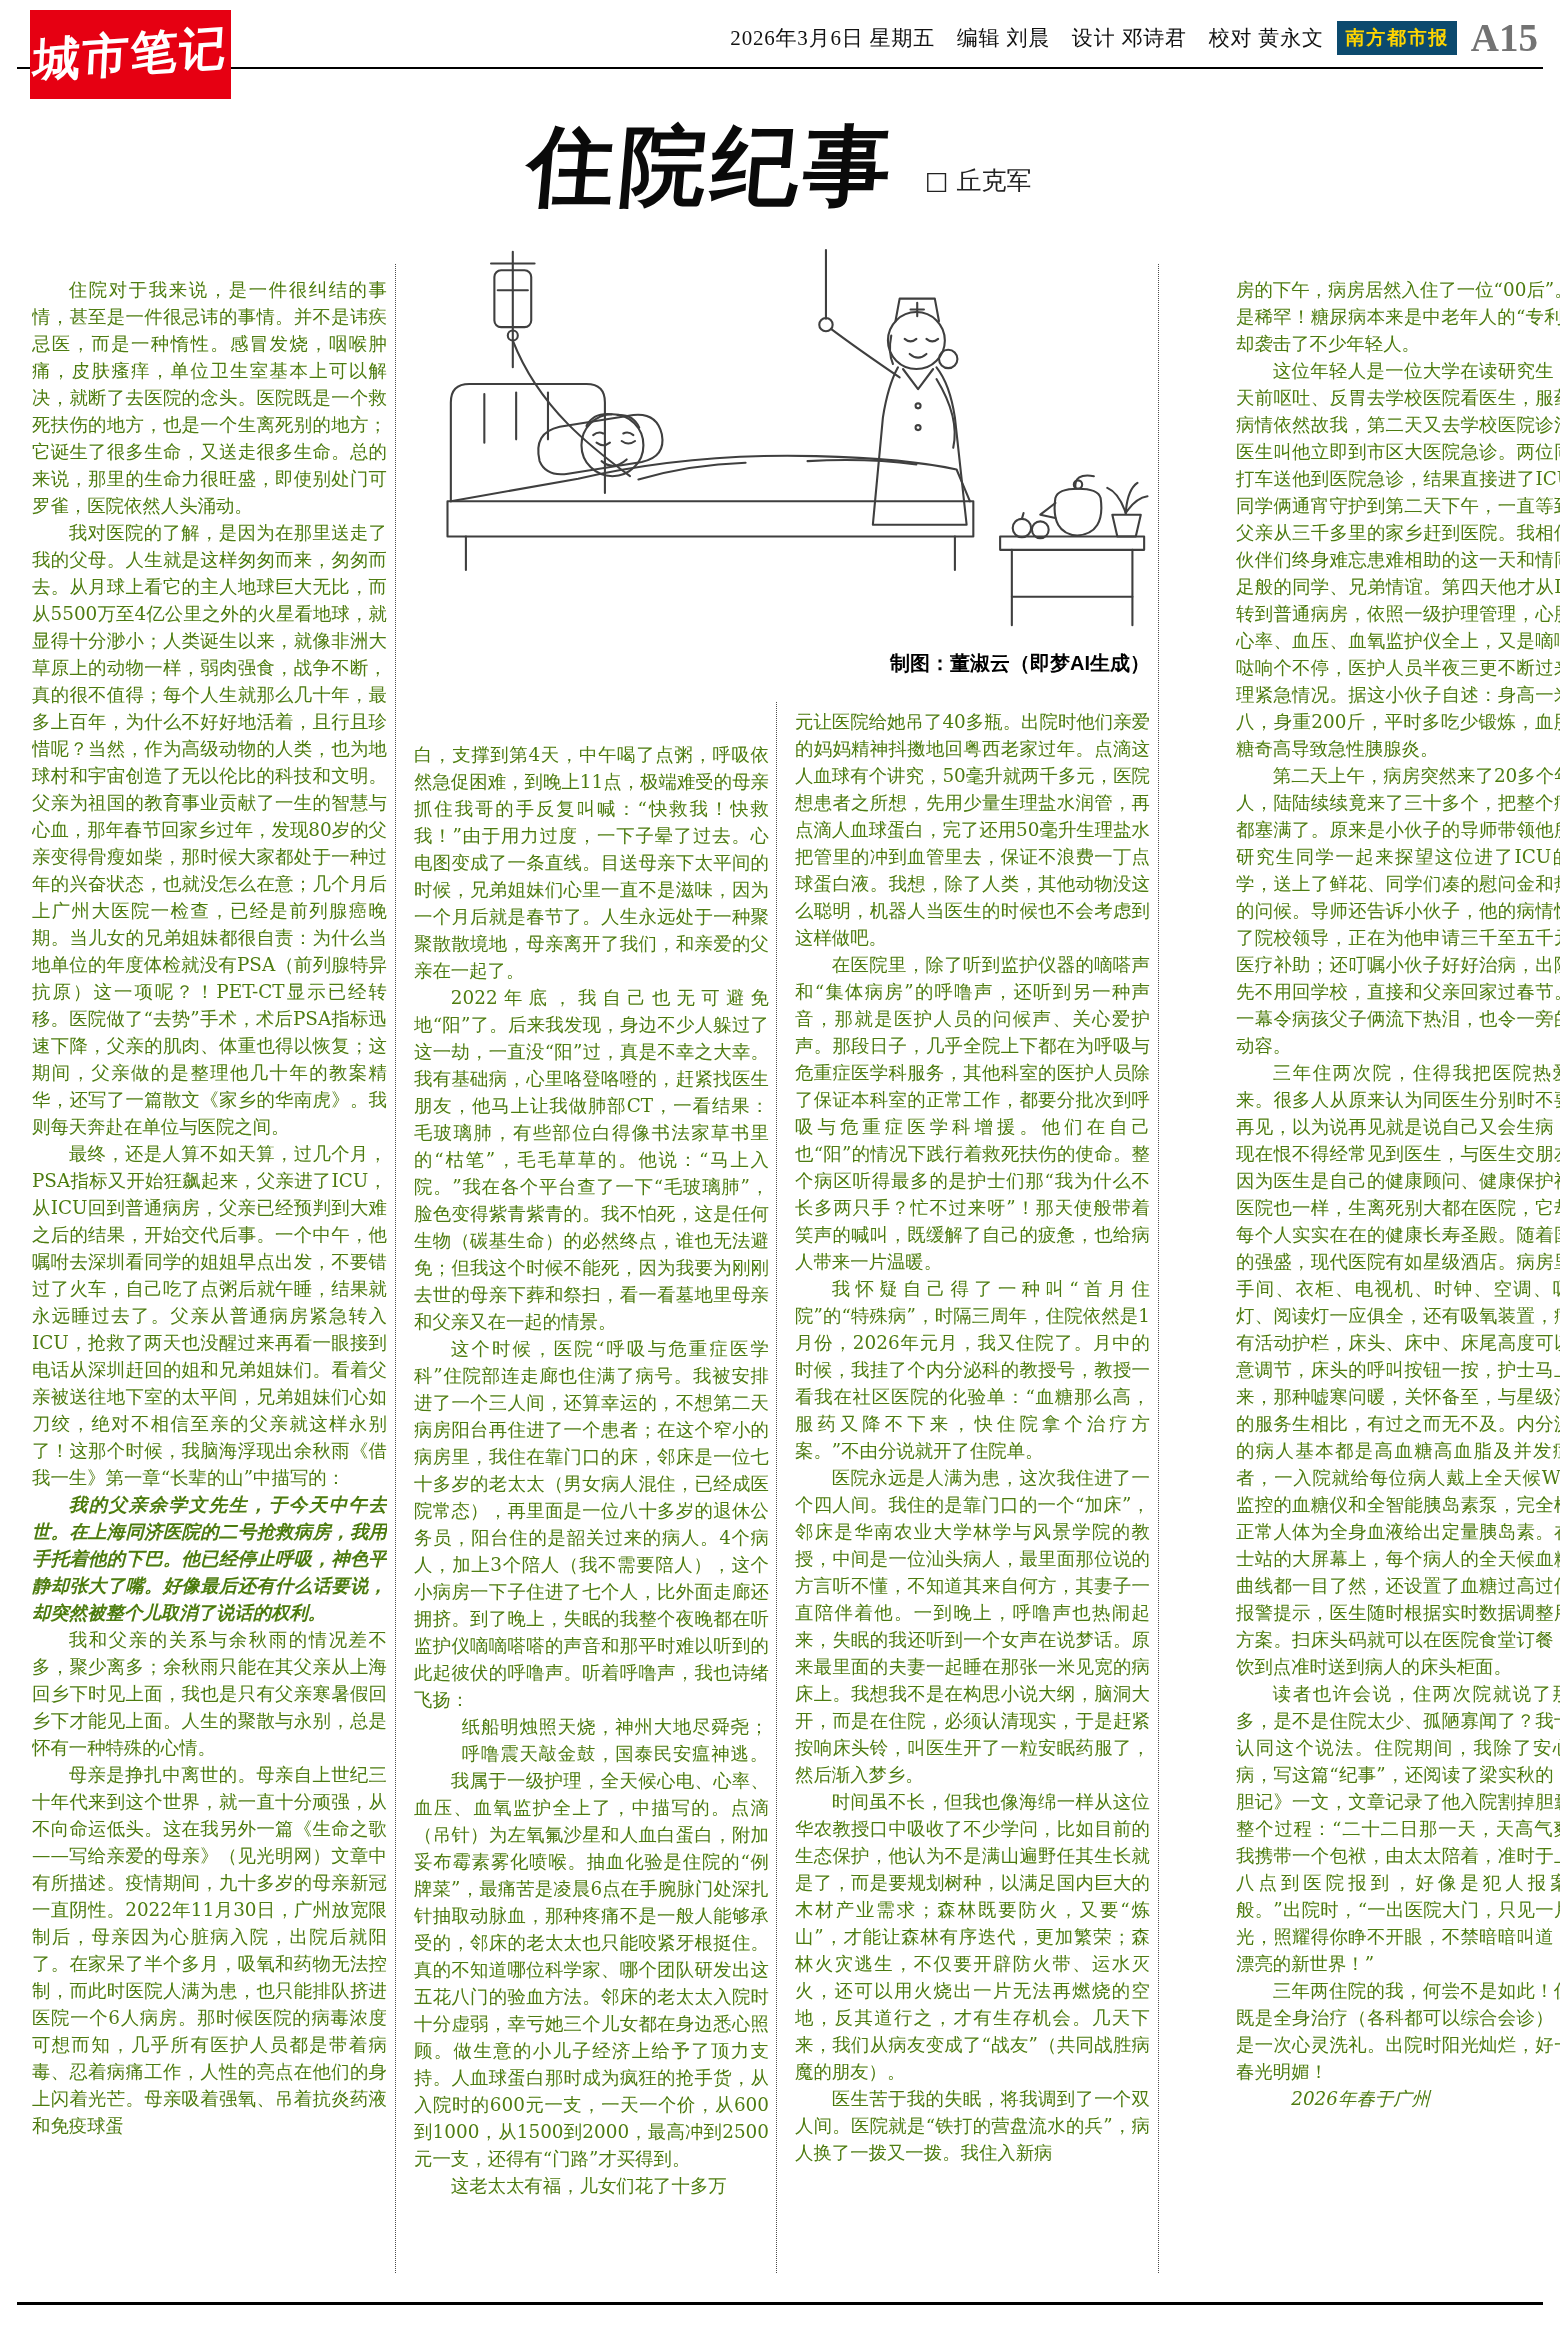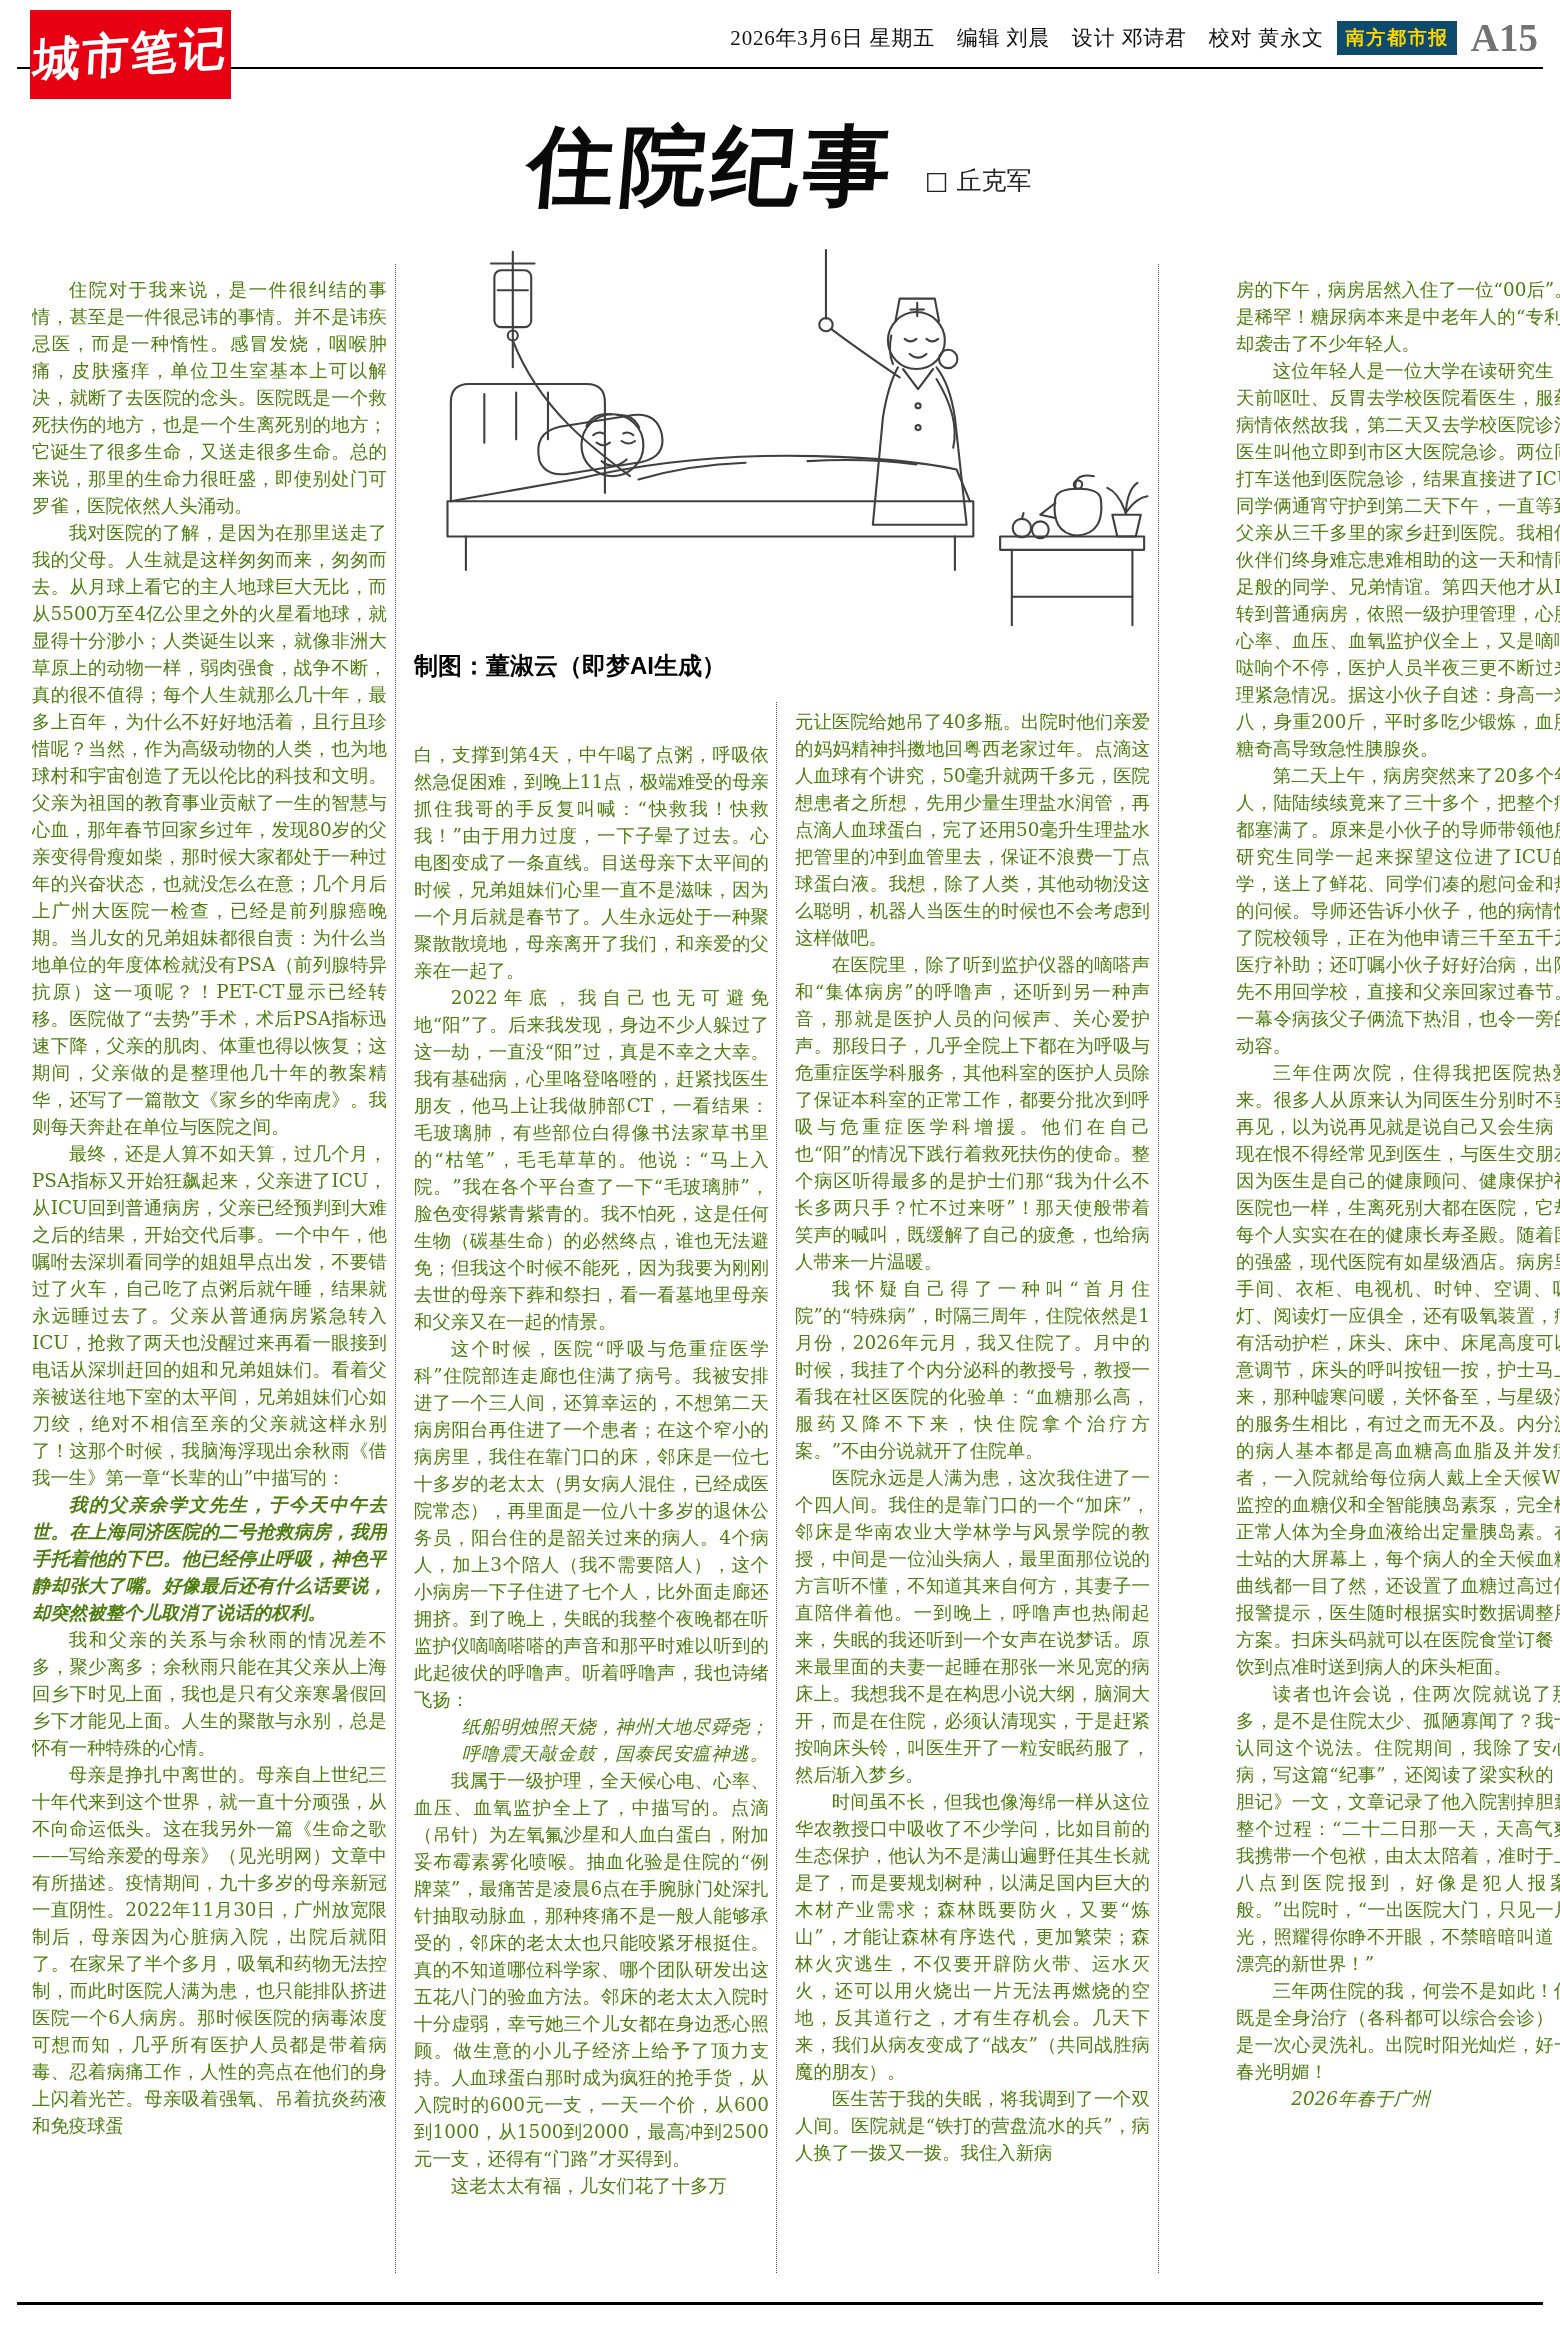--- a/index.html
+++ b/index.html
@@ -39,33 +39,33 @@
   }
   .title-wrap h1 {
     margin:0; font-family:"Liberation Sans", sans-serif; font-size:87px; font-weight:bold;
     color:#0a0a0a; transform:skewX(-5deg); letter-spacing:5px; line-height:1;
   }
   .byline { font-size:25px; color:#222; padding-bottom:11.7px; white-space:nowrap; }
   
   .illustration { position:absolute; left:414px; top:241px; width:736px; height:395px; }
   .illustration svg { width:100%; height:100%; }
   .caption {
-    position:absolute; left:414px; top:650px; width:736px; 
-    font-family:"Liberation Sans", sans-serif; font-weight:bold; font-size:24px;
+    position:absolute; left:414px; top:650px; width:736px; text-align:right;
+    font-family:"Liberation Sans", sans-serif; font-weight:bold; font-size:20px;
     color:#000; padding-right:3.4px;
   }
   
   .col {
     position:absolute; width:355px; font-size:18.4px; line-height:27px;
     text-align:justify; overflow:hidden; color:#4d7c0f;
   }
   .col p { margin:0; text-indent:2em; }
   .col p.cont { text-indent:0; }
   .col p.kai  { font-style:italic;font-weight:bold; }
-  .col p.poem { text-indent:2.6em; font-style:italic; letter-spacing:0.8px; }
+  .col p.poem { text-indent:2.6em; letter-spacing:0.8px; }
   .col p.sign { text-indent:3em; font-style:italic; }
   .col1 { left:32px;   top:276px; height:2006px; }
   .col2 { left:414px;  top:741px; height:1571px; }
   .col3 { left:795px;  top:708px; height:1571px; }
   .col4 { left:1236px; top:276px; height:2006px; }
   .sep { position:absolute; width:0; border-left:1.7px dotted #4a4a4a; }
   .sep1 { left:395px;  top:264px; height:2009px; }
   .sep2 { left:776px;  top:702px; height:1571px; }
   .sep3 { left:1158px; top:264px; height:2009px; }
   .footer-rule {

